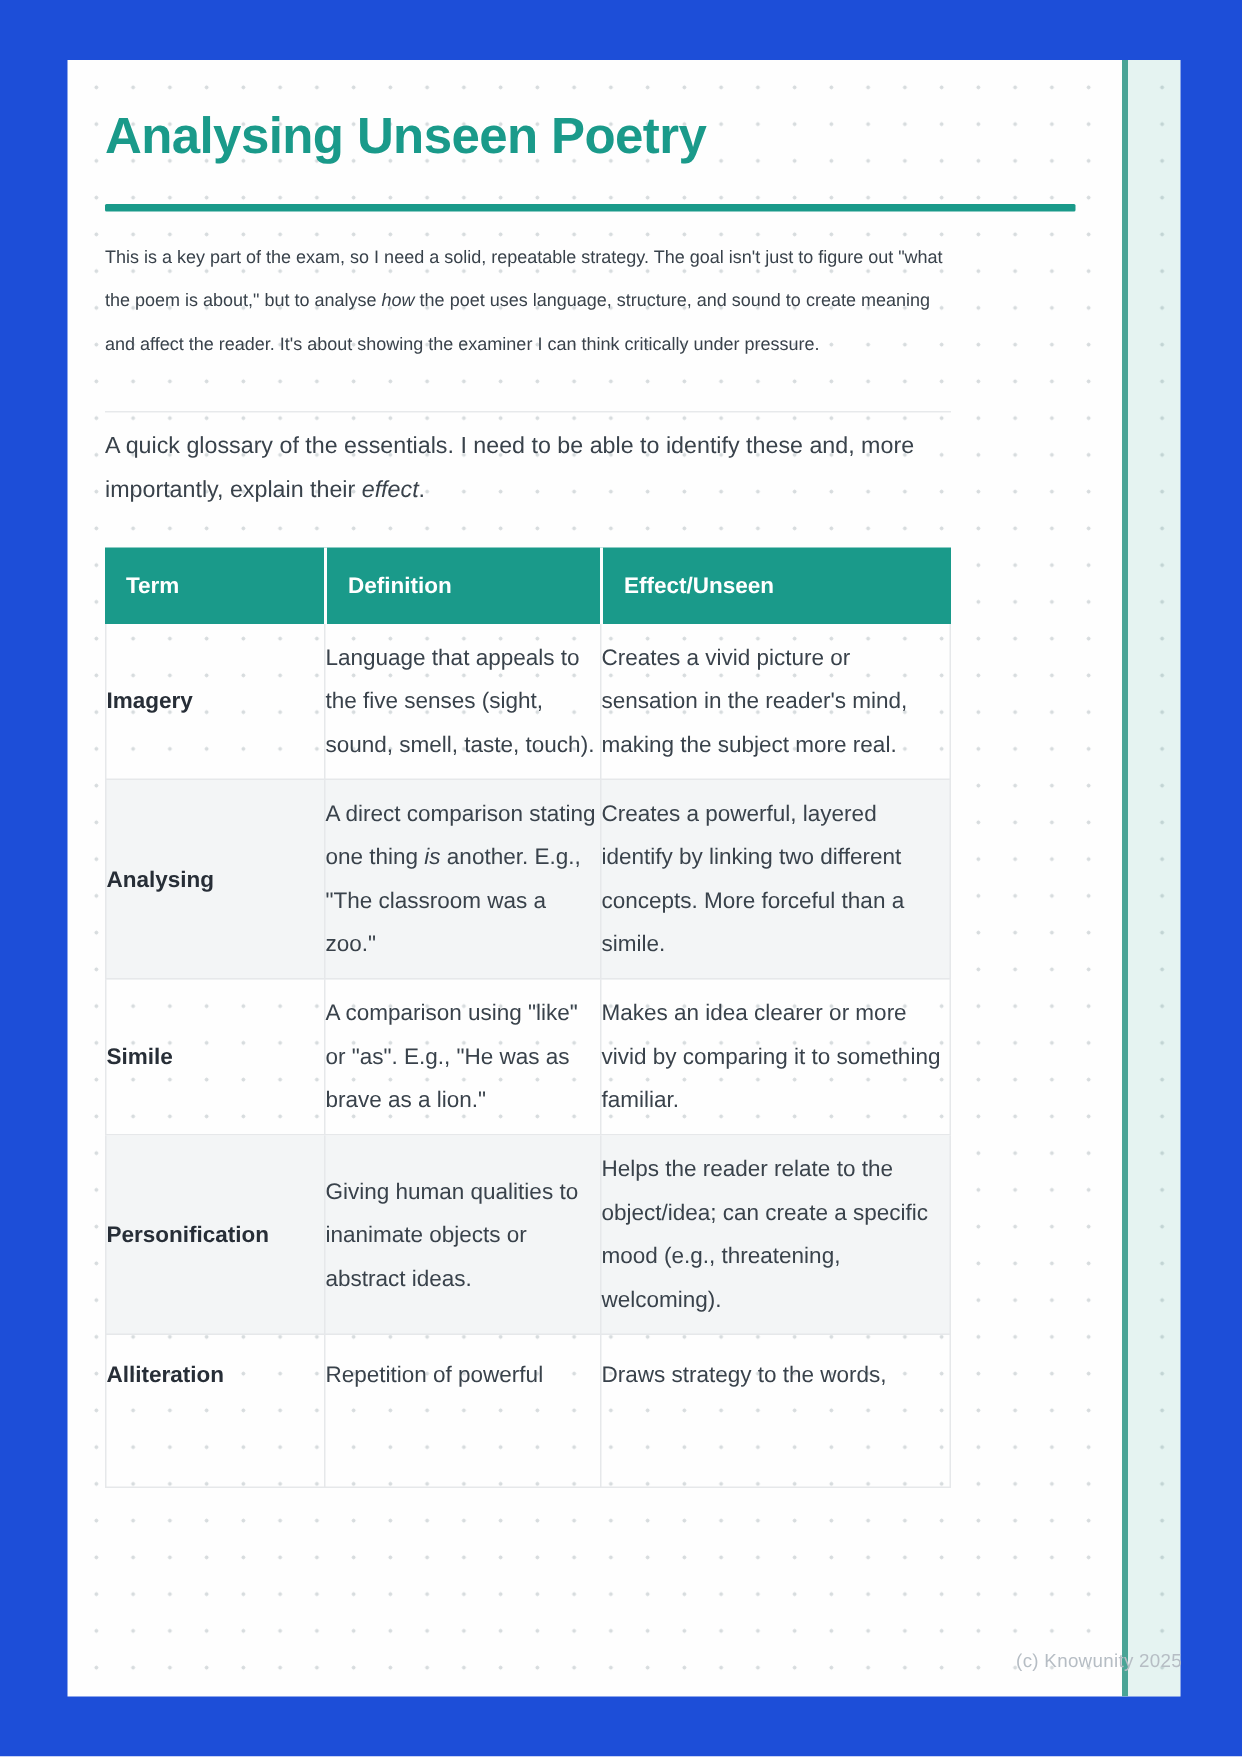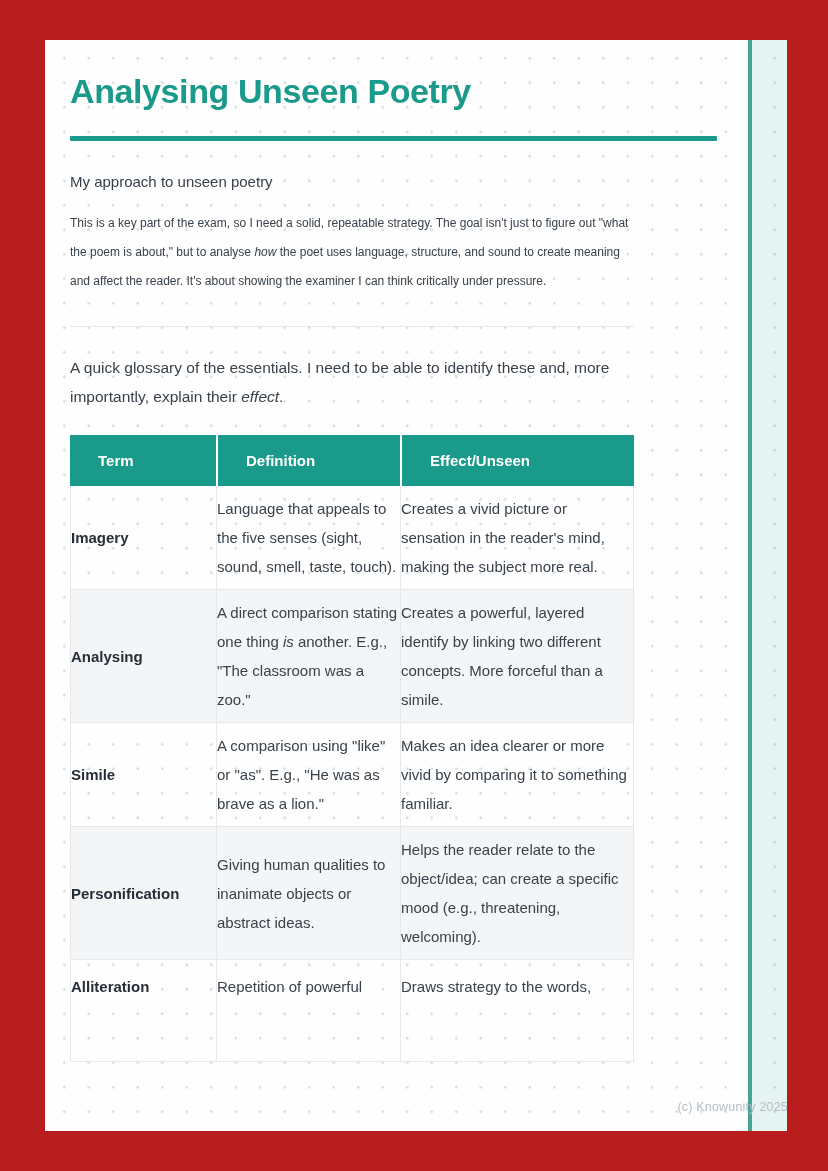--- a/index.html
+++ b/index.html
@@ -9,21 +9,21 @@
     height: 1171px;
     background: #ffffff;
     font-family: "Liberation Sans", "DejaVu Sans", sans-serif;
     -webkit-font-smoothing: antialiased;
   }
   .viewport {
     position: relative;
     width: 828px;
     height: 1171px;
     overflow: hidden;
-    background: #b91c1c;
+    background: #1d4ed8;
     text-decoration: underline;
   }
   
   .page {
     position: absolute;
     left: 45px;
     top: 40px;
     width: 742px;
     height: 1091px;
     background-color: #FEFEFE;
@@ -89,21 +89,21 @@
     width: 564px;
   }
   h2.section-heading {
     margin: 25px 0 0;
     font-size: 21.5px;
     line-height: 28px;
     font-weight: bold;
     color: var(--h2, #1BAC93);
   }
   p.lead {
-    margin: 26px 0 0;
+    margin: 8px 0 0;
     font-size: 15.5px;
     line-height: 29px;
     color: var(--text, #39424B);
   }
   table.terms {
     margin-top: 24px;
     width: 564px;
     border-collapse: separate;
     border-spacing: 0;
     font-size: 15px;
@@ -112,21 +112,21 @@
   }
   table.terms col.c-term { width: 146px; }
   table.terms col.c-def  { width: 184px; }
   table.terms col.c-eff  { width: 234px; }
   table.terms thead th {
     background: var(--thbg, #1A9A8A);
     color: #ffffff;
     font-weight: bold;
     font-size: 15px;
     text-align: left;
-    padding: 15px 28px;
+    padding: 15px 14px;
     line-height: 21px;
   }
   table.terms thead th + th { border-left: 2px solid #FDFDFD; }
   table.terms tbody td {
     padding: 8px 0;
     line-height: 29px;
     vertical-align: middle;
     border-bottom: 1px solid #E6E8EA;
     word-wrap: break-word;
   }
@@ -155,21 +155,20 @@
     <div class="edge-stripe">
       <div class="edge-line"></div>
       <div class="edge-band"></div>
     </div>
 
     <div class="content">
 
       <h1 class="doc-title">Analysing Unseen Poetry</h1>
       <div class="title-rule"></div>
 
-      <p class="subtitle">My approach to unseen poetry</p>
 
       <p class="intro"><span>This is a key part of the exam, so I need a solid, repeatable strategy. The goal isn't just to figure out "what the poem is about," but to analyse </span><em>how</em><span> the poet uses language, structure, and sound to create meaning and affect the reader. It's about showing the examiner I can think critically under pressure.</span></p>
 
       <hr class="divider">
 
 
       <p class="lead"><span>A quick glossary of the essentials. I need to be able to identify these and, more importantly, explain their </span><em>effect</em><span>.</span></p>
 
       <table class="terms">
         <colgroup>

